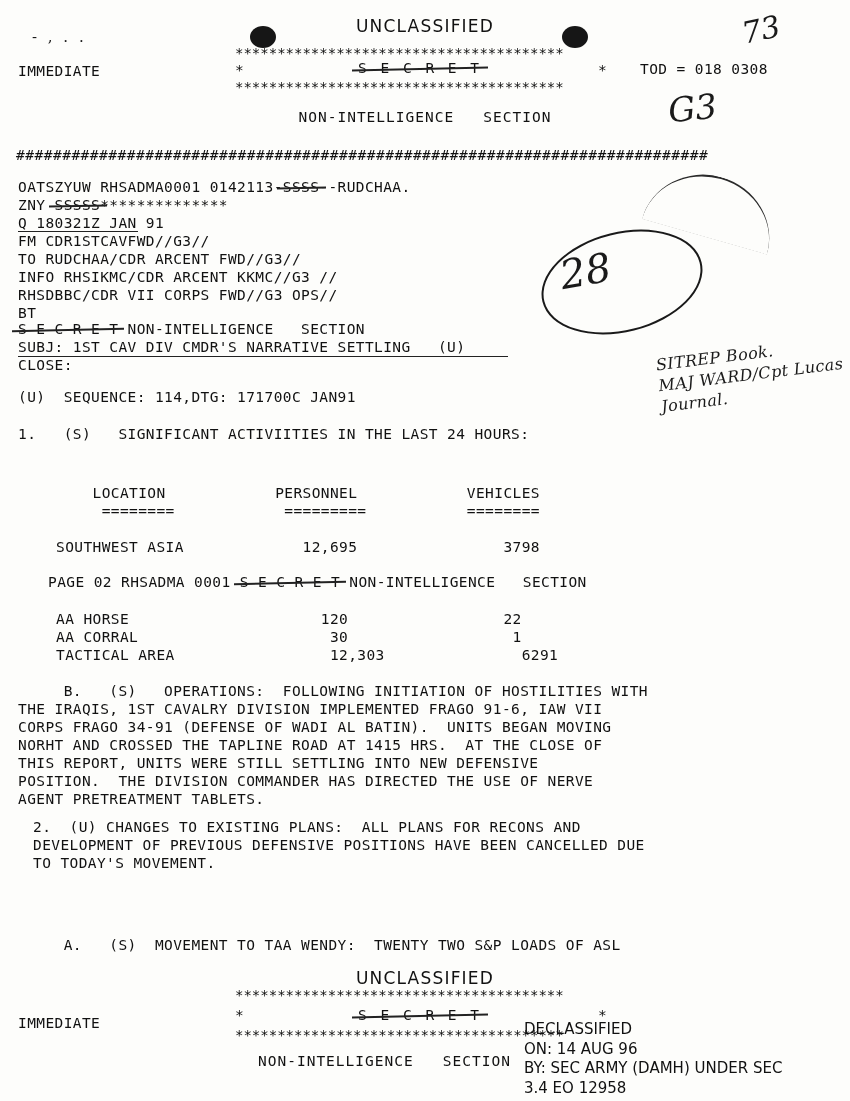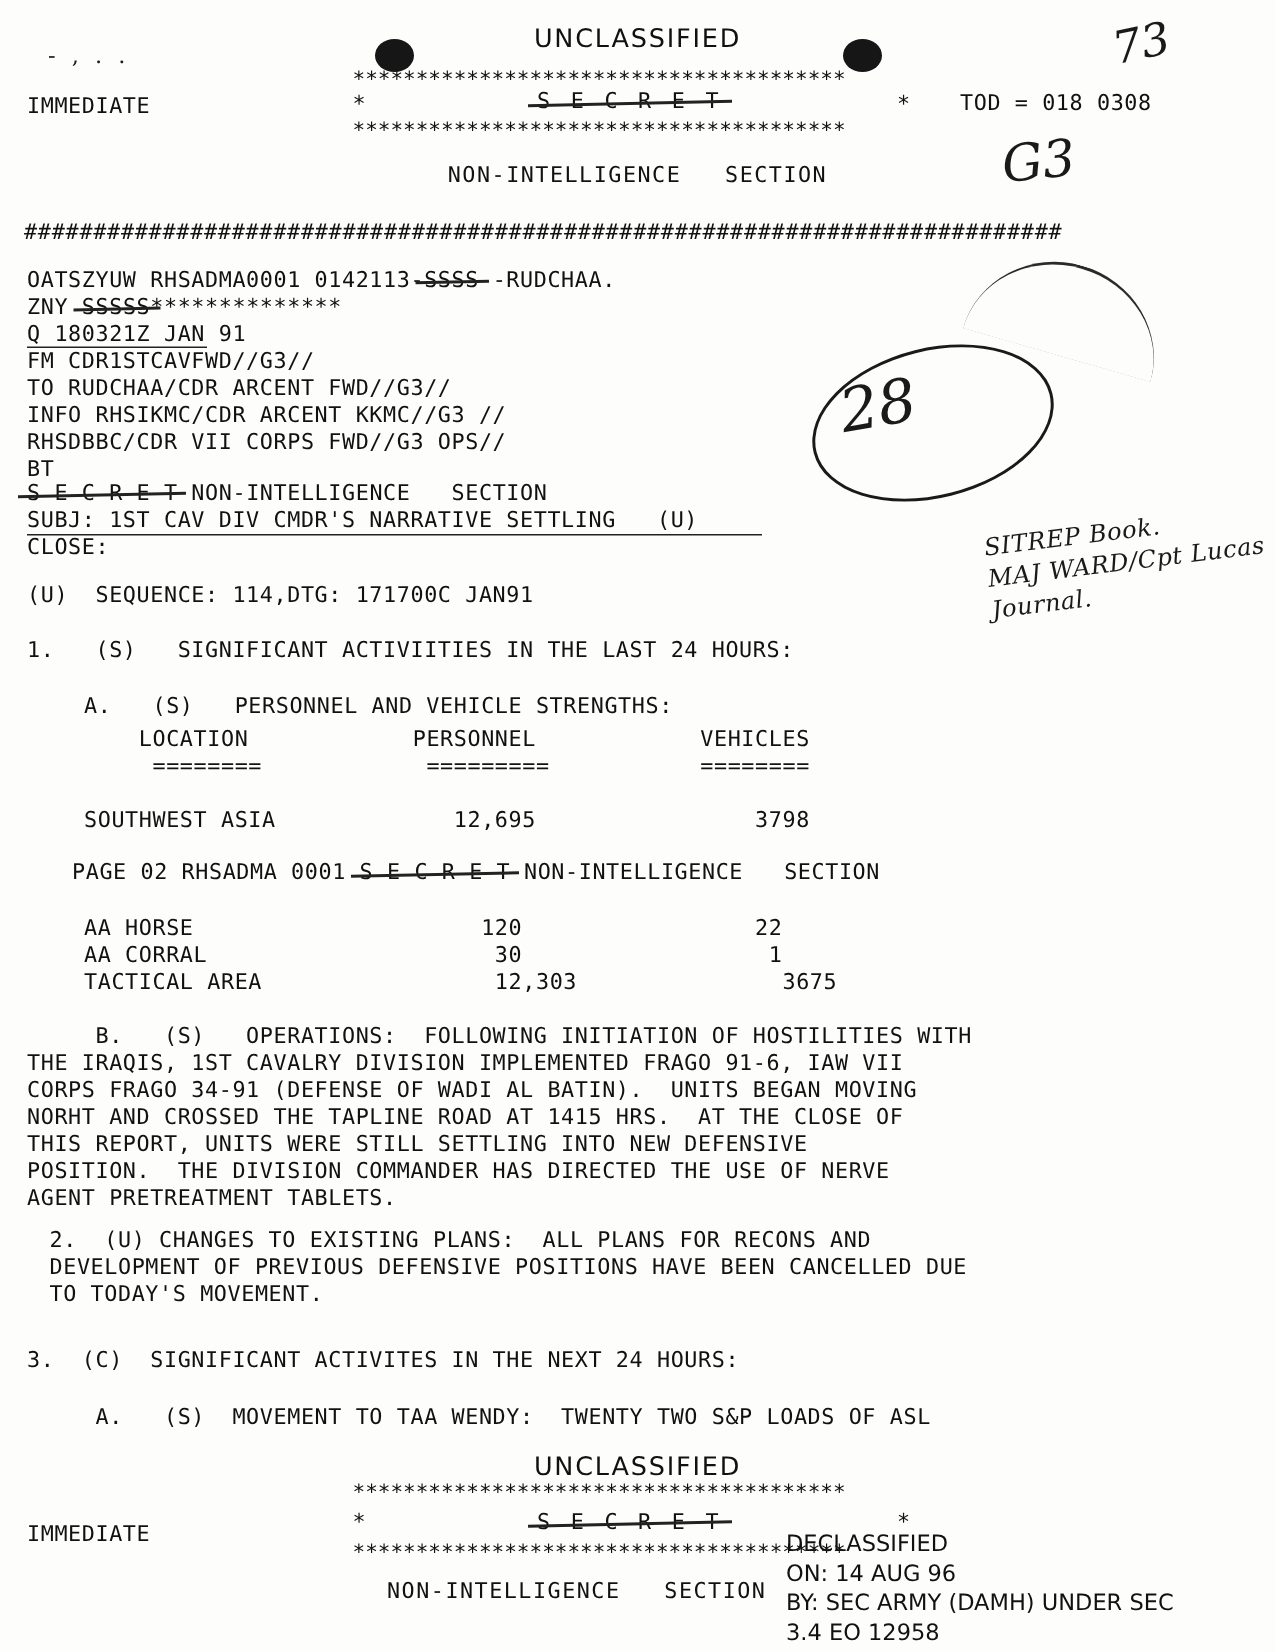--- a/index.html
+++ b/index.html
@@ -215,46 +215,44 @@
 
   <div class="abs mono" id="secret-bt"><span class="strike">S E C R E T</span><span> NON-INTELLIGENCE   SECTION</span></div>
 
   <div class="abs mono" style="left:18px; top:338px;">SUBJ: 1ST CAV DIV CMDR'S NARRATIVE SETTLING   (U)</div>
   <div class="abs" id="subj-underline"></div>
   <div class="abs mono" style="left:18px; top:356px;">CLOSE:</div>
 
   <div class="abs mono" style="left:18px; top:388px;">(U)  SEQUENCE: 114,DTG: 171700C JAN91</div>
 
   <div class="abs mono" style="left:18px; top:425px;">1.   (S)   SIGNIFICANT ACTIVIITIES IN THE LAST 24 HOURS:</div>
-  <div class="abs mono" style="left:56px; top:462px;">A.   (S)   PERSONNEL AND VEHICLE STRENGTHS:</div>
 
   <div class="abs mono" id="tbl"><span>LOCATION</span>            <span>PERSONNEL</span>            <span>VEHICLES</span>
 <span>========</span>            <span>=========</span>           <span>========</span>
 
 <span>SOUTHWEST ASIA</span>             <span>12,695</span>                <span>3798</span></div>
 
   <div class="abs mono" style="left:18px; top:573px;margin-left:30px;"><span>PAGE 02 RHSADMA 0001 </span><span class="strike">S E C R E T</span><span> NON-INTELLIGENCE   SECTION</span></div>
 
   <div class="abs mono" style="left:56px; top:610px;"><span>AA HORSE</span>                     <span>120</span>                 <span>22</span>
 <span>AA CORRAL</span>                     <span>30</span>                  <span>1</span>
-<span>TACTICAL AREA</span>                 <span>12,303</span>               <span>3675</span></div>
+<span>TACTICAL AREA</span>                 <span>12,303</span>               <span>6291</span></div>
 
   <div class="abs mono" style="left:18px; top:682px;">     B.   (S)   OPERATIONS:  FOLLOWING INITIATION OF HOSTILITIES WITH
 THE IRAQIS, 1ST CAVALRY DIVISION IMPLEMENTED FRAGO 91-6, IAW VII
 CORPS FRAGO 34-91 (DEFENSE OF WADI AL BATIN).  UNITS BEGAN MOVING
 NORHT AND CROSSED THE TAPLINE ROAD AT 1415 HRS.  AT THE CLOSE OF
 THIS REPORT, UNITS WERE STILL SETTLING INTO NEW DEFENSIVE
 POSITION.  THE DIVISION COMMANDER HAS DIRECTED THE USE OF NERVE
 AGENT PRETREATMENT TABLETS.</div>
 
   <div class="abs mono" style="left:33px; top:818px;">2.  (U) CHANGES TO EXISTING PLANS:  ALL PLANS FOR RECONS AND
 DEVELOPMENT OF PREVIOUS DEFENSIVE POSITIONS HAVE BEEN CANCELLED DUE
 TO TODAY'S MOVEMENT.</div>
 
-  <div class="abs mono" style="left:18px; top:898px;">3.  (C)  SIGNIFICANT ACTIVITES IN THE NEXT 24 HOURS:</div>
   <div class="abs mono" style="left:18px; top:936px;">     A.   (S)  MOVEMENT TO TAA WENDY:  TWENTY TWO S&amp;P LOADS OF ASL</div>
 
   <div class="abs" id="unclass-bot">UNCLASSIFIED</div>
 
   <div class="abs mono" id="immediate-bot">IMMEDIATE</div>
 
   <div class="abs mono" id="stars-bot-1">***************************************</div>
   <div class="abs mono" id="star-left-bot">*</div>
   <div class="abs mono" id="secret-bot"><span class="strike">S E C R E T</span></div>
   <div class="abs mono" id="star-right-bot">*</div>

